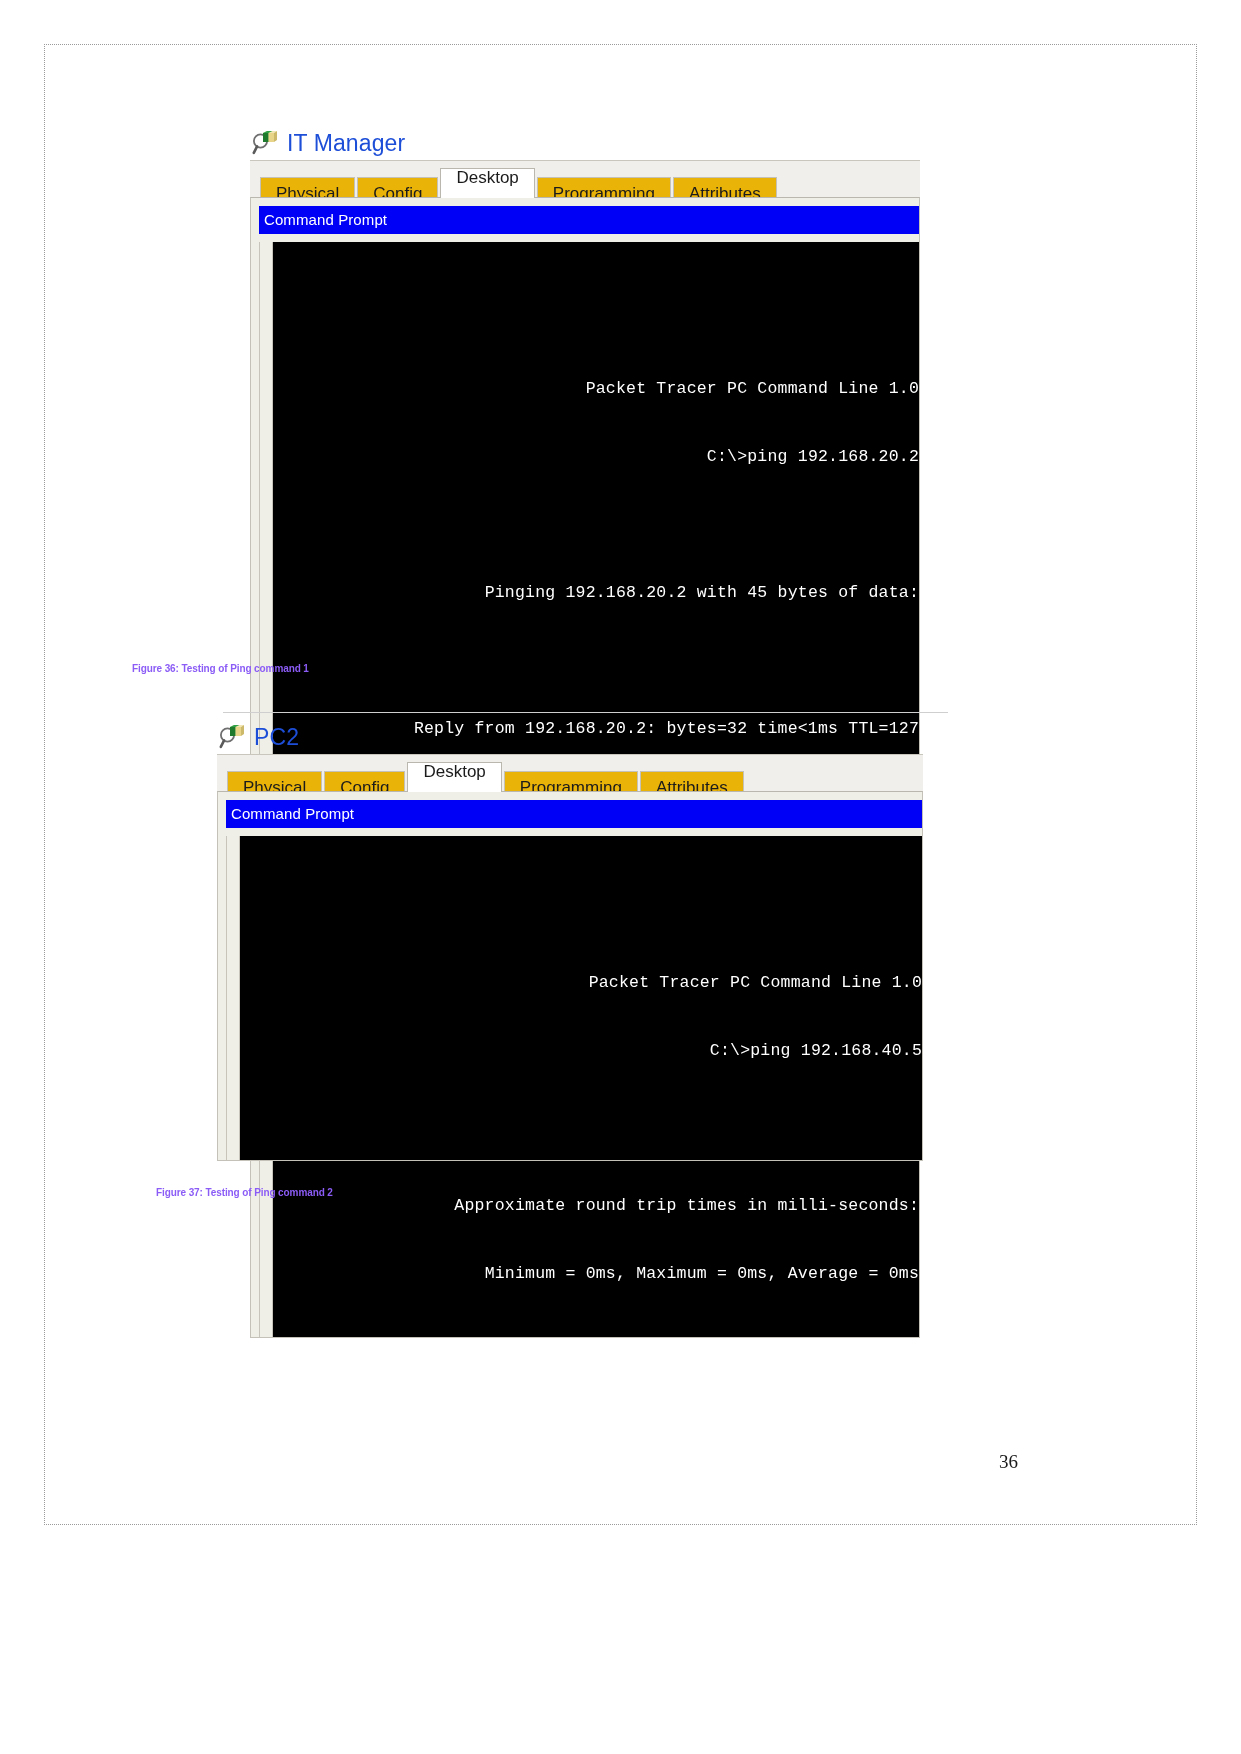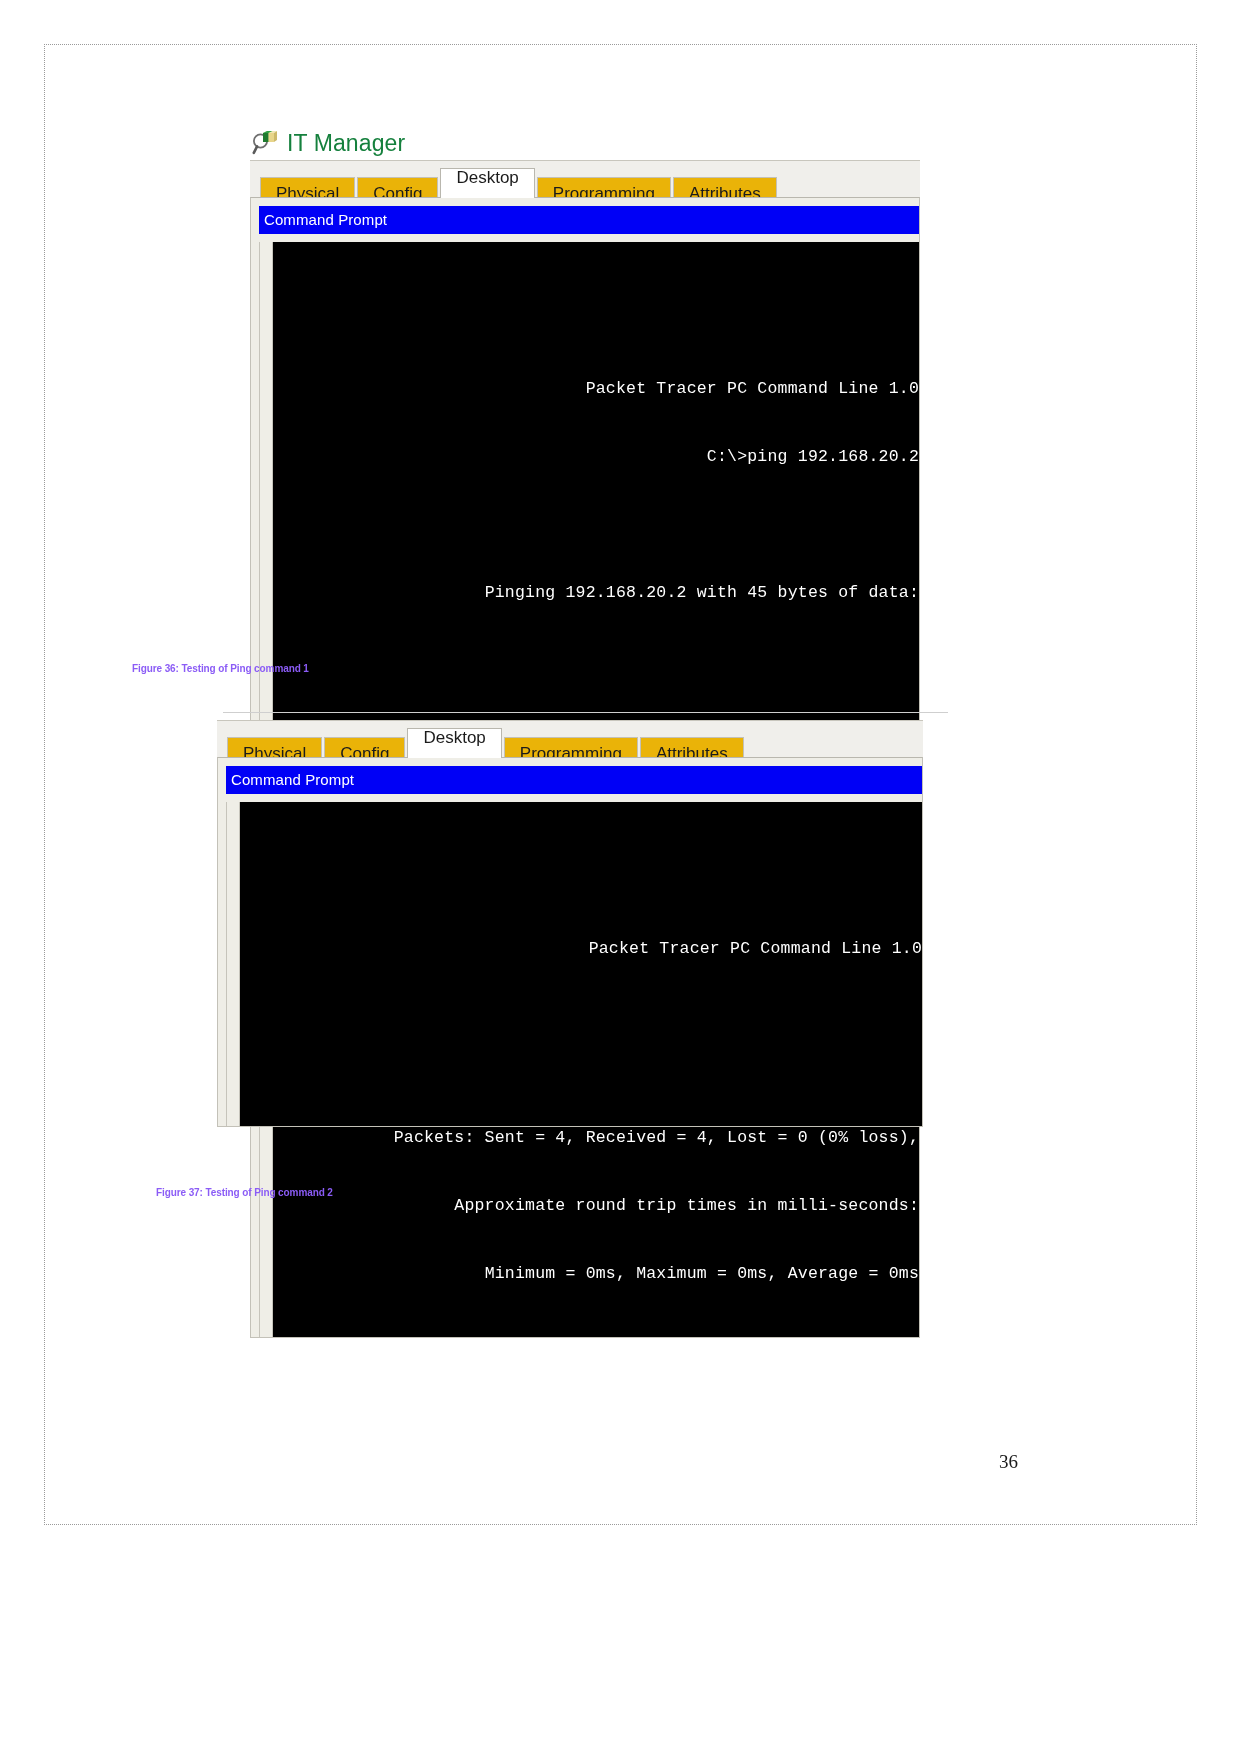--- a/index.html
+++ b/index.html
@@ -46,21 +46,21 @@
     padding-left: 2px;
   }
   .pt-title-icon {
     width: 26px;
     height: 26px;
     position: relative;
     flex: 0 0 auto;
   }
   .pt-title-text {
     font-size: 23px;
-    color: #15803d;
+    color: #1d4ed8;
     font-family: "Liberation Sans", sans-serif;
     letter-spacing: 0.1px;
     font-weight: 400;
   }
 
   
   .pt-title-icon svg { display: block; }
 
   
   .pt-tabs {
@@ -218,36 +218,51 @@
         </div>
       </div>
     </div>
 
     <div class="fig-caption" style="left:87px; top:618px;">Figure 36: Testing of Ping command 1</div>
 
     <div class="section-rule" style="left:178px; top:667px; width:725px;"></div>
 
     <div class="pt-window" style="left:172px; top:675px; width:706px;">
 
+      <div class="pt-title">
+        <span class="pt-title-icon">
+          <svg width="26" height="26" viewBox="0 0 26 26" xmlns="http://www.w3.org/2000/svg">
+            <circle cx="8.5" cy="11" r="6.6" fill="none" stroke="#6f6f6f" stroke-width="1.8"></circle>
+            <line x1="5.1" y1="16.3" x2="1.8" y2="22.8" stroke="#5a5a5a" stroke-width="2.6" stroke-linecap="round"></line>
+            <polygon points="11,3 22,3 22,12 11,12" fill="#e8d58a"></polygon>
+            <polygon points="11,3 15,1 25,1 22,3" fill="#f2e6b4"></polygon>
+            <polygon points="22,3 25,1 25,10 22,12" fill="#cdb96a"></polygon>
+            <rect x="11" y="3" width="5.4" height="9" fill="#1f7a2e"></rect>
+            <polygon points="11,3 16.4,3 20.4,1 15,1" fill="#2fa045"></polygon>
+          </svg>
+        </span>
+        <span class="pt-title-text">PC2</span>
+      </div>
 
       <div class="pt-tabs">
         <div class="pt-tab">Physical</div>
         <div class="pt-tab">Config</div>
         <div class="pt-tab active">Desktop</div>
         <div class="pt-tab">Programming</div>
         <div class="pt-tab">Attributes</div>
       </div>
 
       <div class="pt-body">
         <div class="pt-caption-bar">Command Prompt</div>
         <div class="pt-console-wrap">
           <div class="pt-console-gutter"></div>
           <div class="pt-console" style="height:324px;">
             <div class="console-line blank">&nbsp;</div>
             <div class="console-line">Packet Tracer PC Command Line 1.0</div>
+            <div class="console-line">C:\&gt;ping 192.168.40.5</div>
             <div class="console-line blank">&nbsp;</div>
             
             
             
             
             
             
             
             
             

